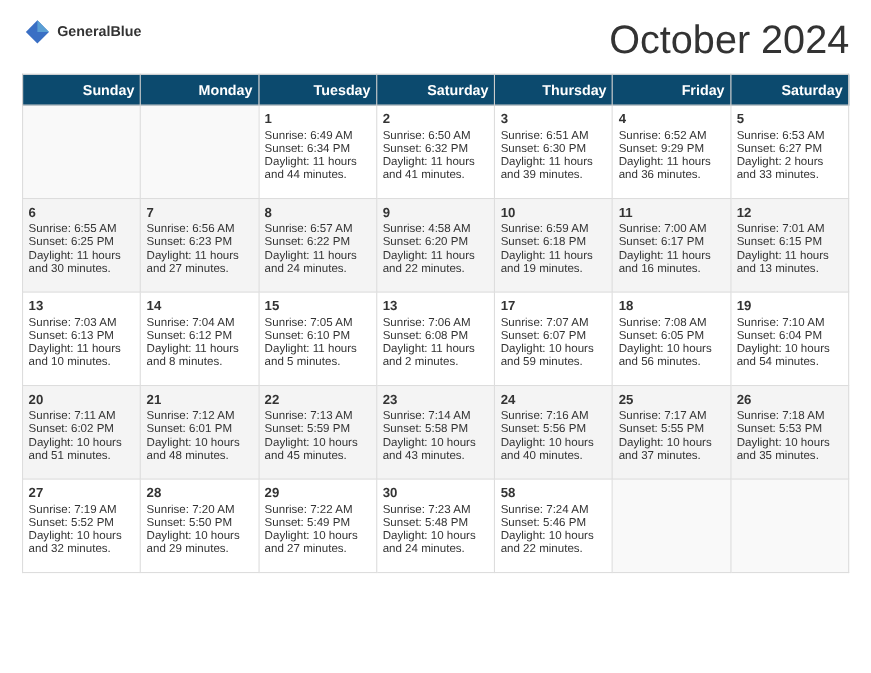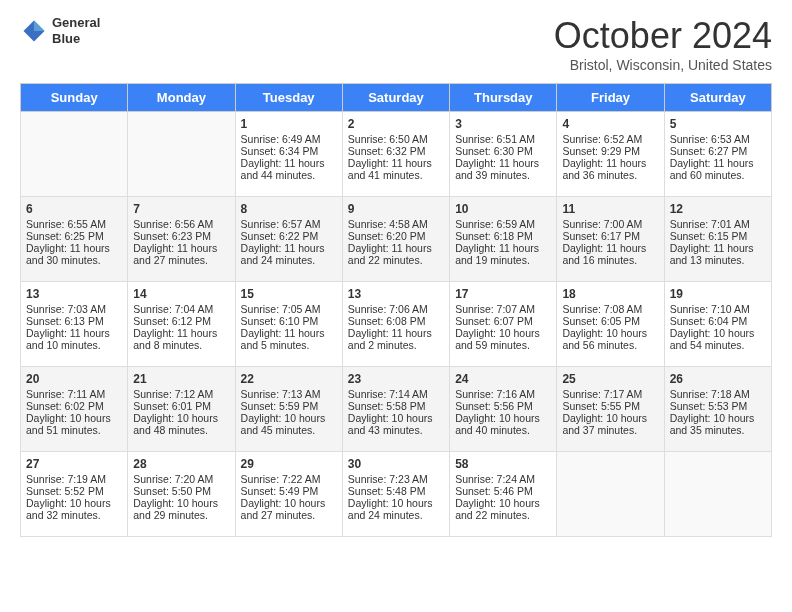--- a/index.html
+++ b/index.html
@@ -16,21 +16,20 @@
       align-items: flex-start;
       margin-bottom: 10px;
     }
     .logo {
       display: flex;
       align-items: center;
       gap: 4px;
     }
     .logo-text {
       display: flex;
-      flex-direction: column;
       font-size: 13px;
       font-weight: bold;
       color: #333;
       line-height: 1.2;
     }
     .logo-text span:first-child { color: #333; }
     .logo-icon {
       width: 28px;
       height: 28px;
     }
@@ -44,26 +43,26 @@
     }
     .location {
       font-size: 14px;
       color: #555;
     }
     table {
       width: 100%;
       border-collapse: collapse;
     }
     th {
-      background-color: #3b82f6;
+      background-color: #0c4a6e;
       color: #fff;
       font-size: 13px;
       font-weight: bold;
-      padding: 6px 21px;
-      text-align: center;
+      padding: 6px 5px;
+      text-align: right;
       border: 1px solid #ccc;
     }
     td {
       vertical-align: top;
       padding: 5px 5px;
       font-size: 10.5px;
       color: #333;
       border: 1px solid #ddd;
       height: 85px;
       width: 14.28%;
@@ -90,21 +89,20 @@
       <polygon points="20,5 35,20 20,35 5,20" fill="#3a6fc4"></polygon>
       <polygon points="20,5 35,20 20,20" fill="#5a9fd4"></polygon>
     </svg>
     <div class="logo-text">
       <span>General</span>
       <span>Blue</span>
     </div>
   </div>
   <div class="title-block">
     <div class="month-title">October 2024</div>
-    <div class="location">Bristol, Wisconsin, United States</div>
   </div>
 </div>
 
 <table>
   <thead>
     <tr>
     <th>Sunday</th>
         <th>Monday</th>
         <th>Tuesday</th>
         <th>Saturday</th>
@@ -138,21 +136,21 @@
         <td>
           <span class="day-number">4</span>
           <div>Sunrise: 6:52 AM</div>
           <div>Sunset: 9:29 PM</div>
           <div>Daylight: 11 hours and 36 minutes.</div>
         </td>
         <td>
           <span class="day-number">5</span>
           <div>Sunrise: 6:53 AM</div>
           <div>Sunset: 6:27 PM</div>
-          <div>Daylight: 11 hours and 60 minutes.</div>
+          <div>Daylight: 2 hours and 33 minutes.</div>
         </td>
       </tr>
       <tr>
         <td>
           <span class="day-number">6</span>
           <div>Sunrise: 6:55 AM</div>
           <div>Sunset: 6:25 PM</div>
           <div>Daylight: 11 hours and 30 minutes.</div>
         </td>
         <td>

